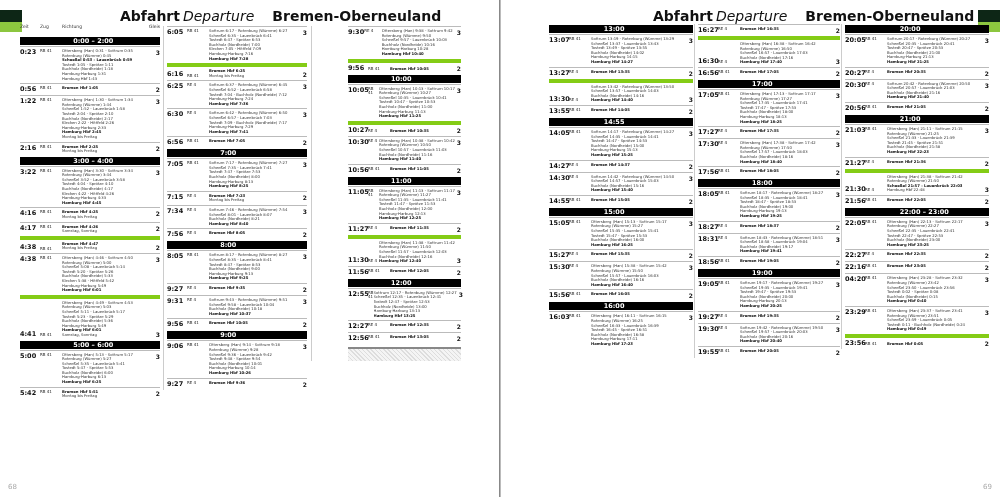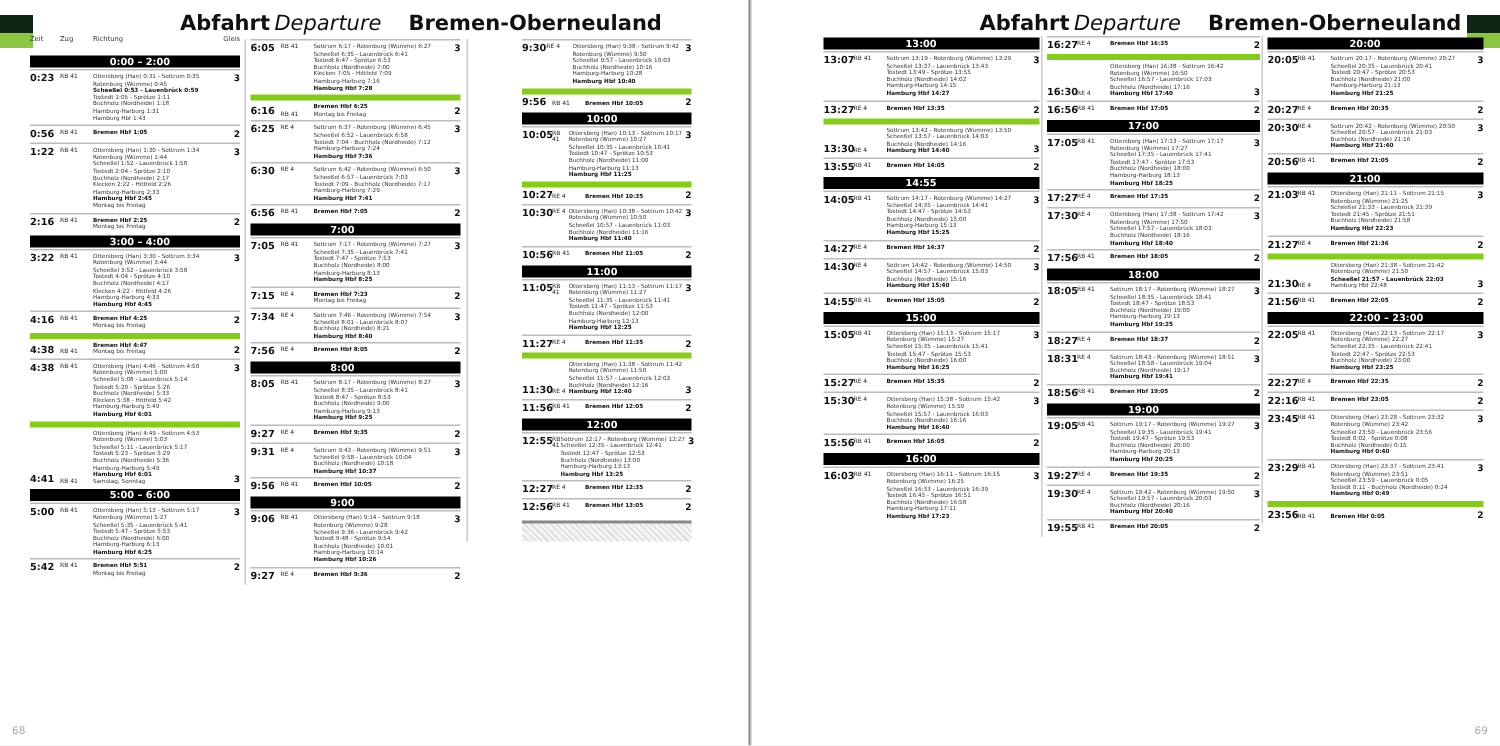--- a/index.html
+++ b/index.html
@@ -126,20 +126,29 @@
           </div>
           <div class="row">
             <div class="t">4:16</div>
             <div class="tr">RB 41</div>
             <div class="d">
               <span class="line bold">Bremen Hbf 4:25</span>
               <span class="line">Montag bis Freitag</span>
             </div>
             <div class="g">2</div>
           </div>
+          <div class="row">
+            <div class="t">4:17</div>
+            <div class="tr">RB 41</div>
+            <div class="d">
+              <span class="line bold">Bremen Hbf 4:26</span>
+              <span class="line">Samstag, Sonntag</span>
+            </div>
+            <div class="g">2</div>
+          </div>
           <div class="row thick">
             <div class="t">4:38</div>
             <div class="tr">RB 41</div>
             <div class="d">
               <span class="line bold">Bremen Hbf 4:47</span>
               <span class="line">Montag bis Freitag</span>
             </div>
             <div class="g">2</div>
           </div>
           <div class="row">
@@ -922,21 +931,21 @@
           </div>
           <div class="row">
             <div class="t">22:16</div>
             <div class="tr">RB 41</div>
             <div class="d">
               <span class="line bold">Bremen Hbf 23:05</span>
             </div>
             <div class="g">2</div>
           </div>
           <div class="row">
-            <div class="t">23:45</div>
+            <div class="t">04:20</div>
             <div class="tr">RB 41</div>
             <div class="d">
               <span class="line">Ottersberg (Han) 23:28 - Sottrum 23:32</span>
               <span class="line">Rotenburg (Wümme) 23:42</span>
               <span class="line">Scheeßel 23:50 - Lauenbrück 23:56</span>
               <span class="line">Tostedt 0:02 - Sprötze 0:08</span>
               <span class="line">Buchholz (Nordheide) 0:15</span>
               <span class="line bold">Hamburg Hbf 0:40</span>
             </div>
             <div class="g">3</div>

